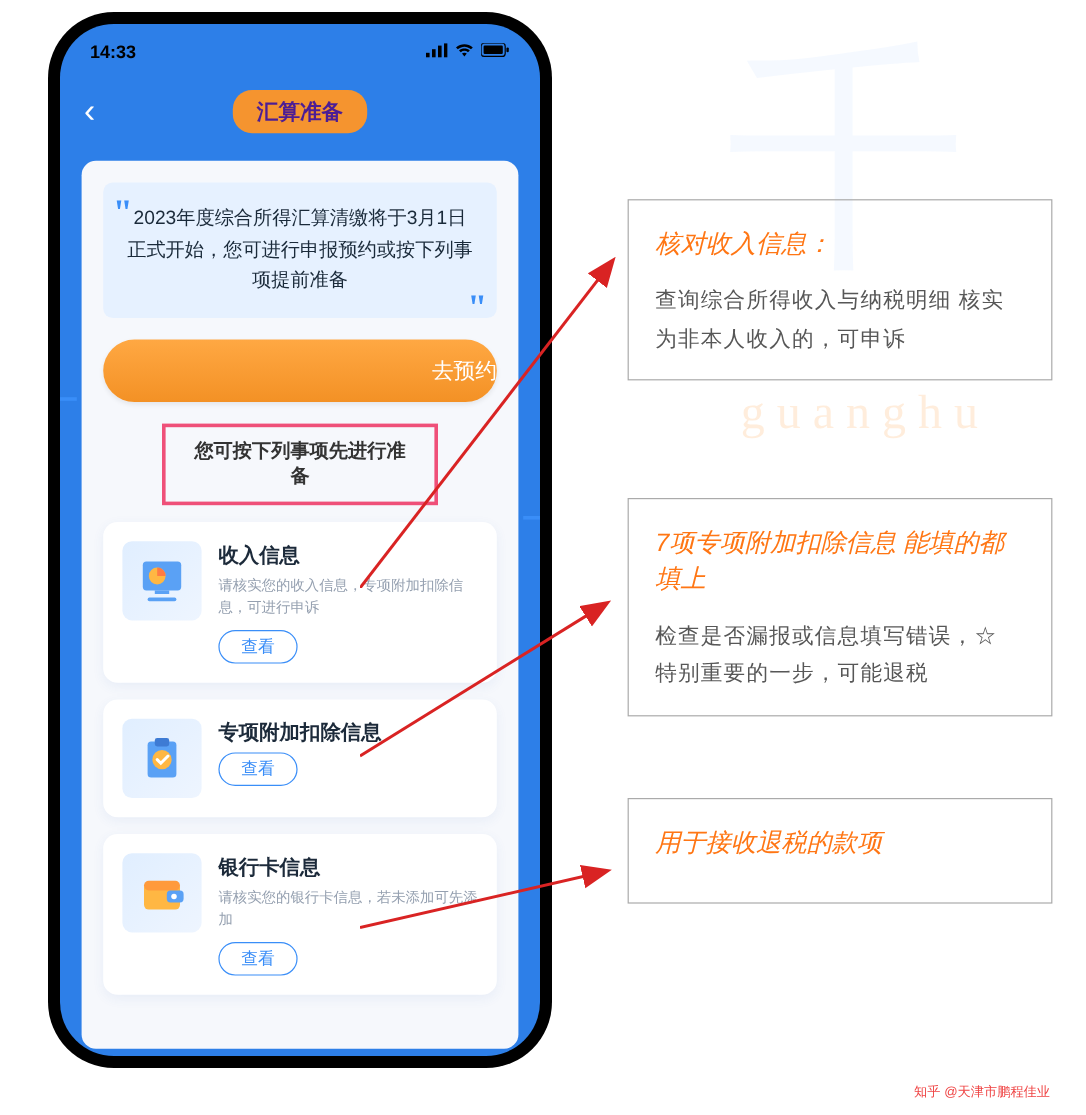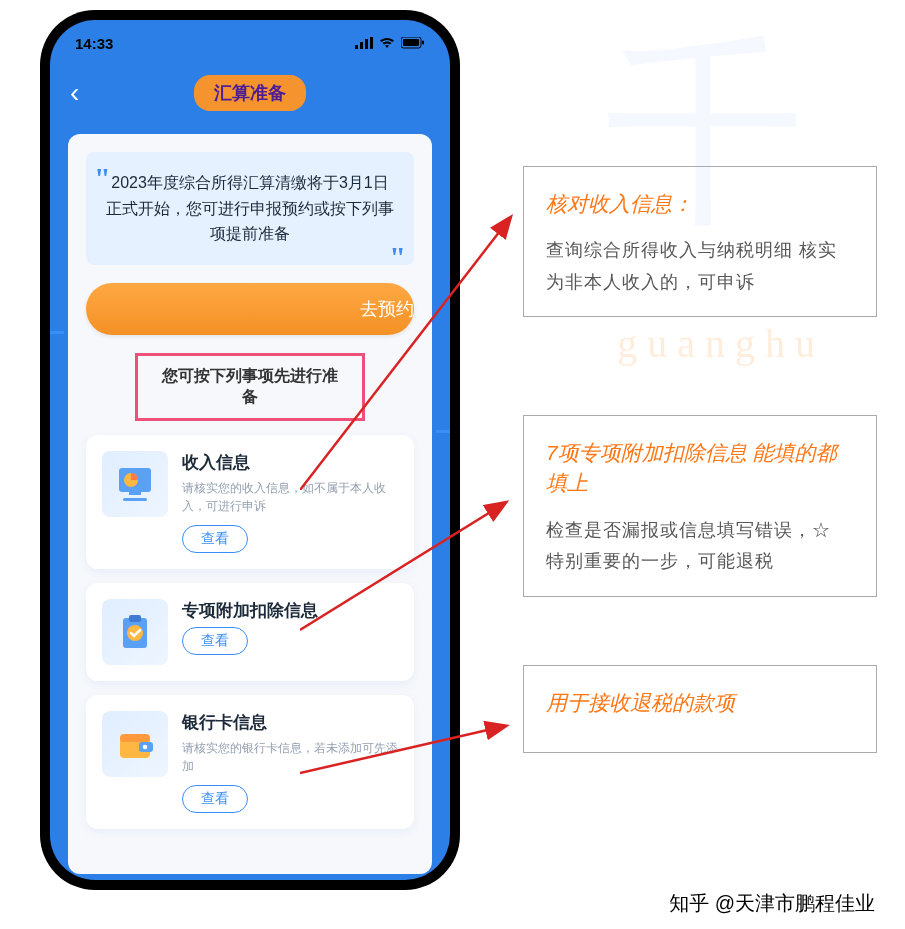--- a/index.html
+++ b/index.html
@@ -178,22 +178,22 @@
       font-size: 18px;
       color: #575757;
       line-height: 1.75;
       letter-spacing: 1px;
     }
     .arrow { position: absolute; pointer-events: none; }
     .watermark {
       position: absolute;
       right: 30px;
       bottom: 12px;
-      font-size: 20px;
-      color: #000000;
+      font-size: 11px;
+      color: #ef4444;
     }
     .bg-decoration {
       position: absolute;
       top: 0;
       right: 100px;
       font-size: 200px;
       color: rgba(58,142,248,0.05);
       z-index: -1;
       pointer-events: none;
     }
@@ -261,21 +261,21 @@
           <svg width="44" height="44" viewBox="0 0 44 44">
               <rect x="6" y="6" width="32" height="24" rx="3" fill="#5aa1f5"></rect>
               <circle cx="18" cy="18" r="7" fill="#ffb743"></circle>
               <path d="M18 11 A7 7 0 0 1 25 18 L18 18 Z" fill="#ff7b43"></path>
               <rect x="16" y="30" width="12" height="3" fill="#5aa1f5"></rect>
               <rect x="10" y="36" width="24" height="3" rx="1.5" fill="#5aa1f5"></rect>
             </svg>
         </div>
         <div style="flex:1">
           <div class="item-title">收入信息</div>
-          <div class="item-desc">请核实您的收入信息，如不属于本人收入，可进行申诉</div>
+          <div class="item-desc">请核实您的收入信息，专项附加扣除信息，可进行申诉</div>
           <span class="view-btn">查看</span>
         </div>
       </div>
 
       <div class="item-card">
         <div class="item-icon">
           <svg width="44" height="44" viewBox="0 0 44 44">
               <rect x="10" y="8" width="24" height="30" rx="3" fill="#5aa1f5"></rect>
               <rect x="16" y="5" width="12" height="7" rx="2" fill="#3e7bd4"></rect>
               <circle cx="22" cy="23" r="8" fill="#ffb743"></circle>

